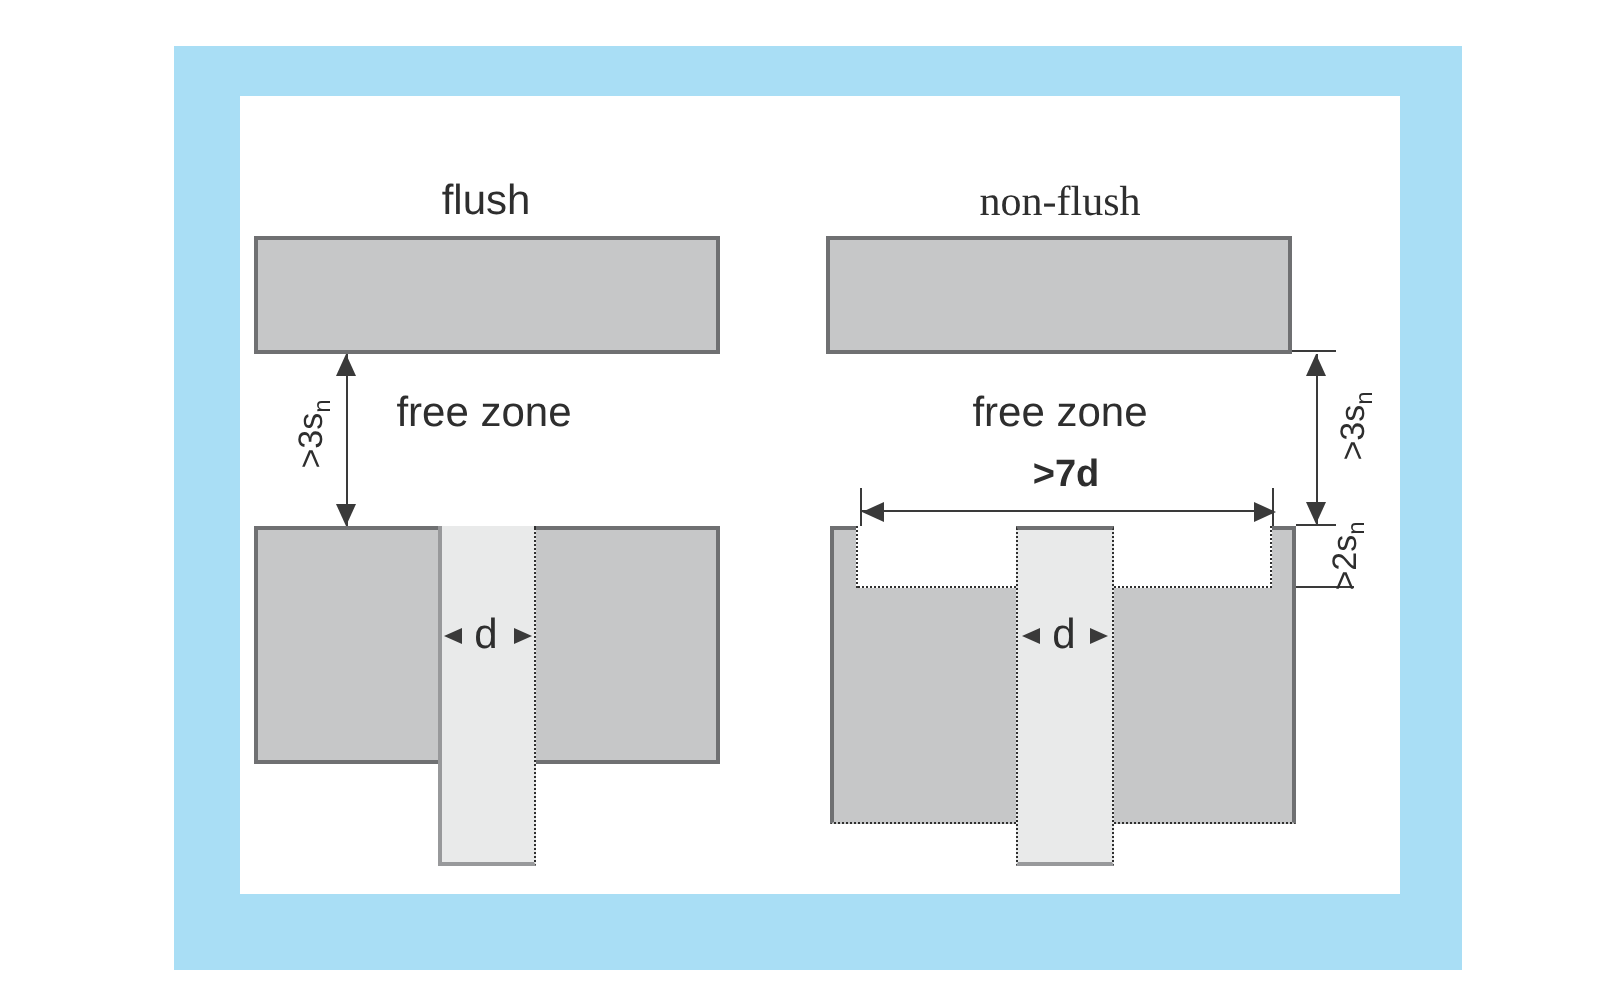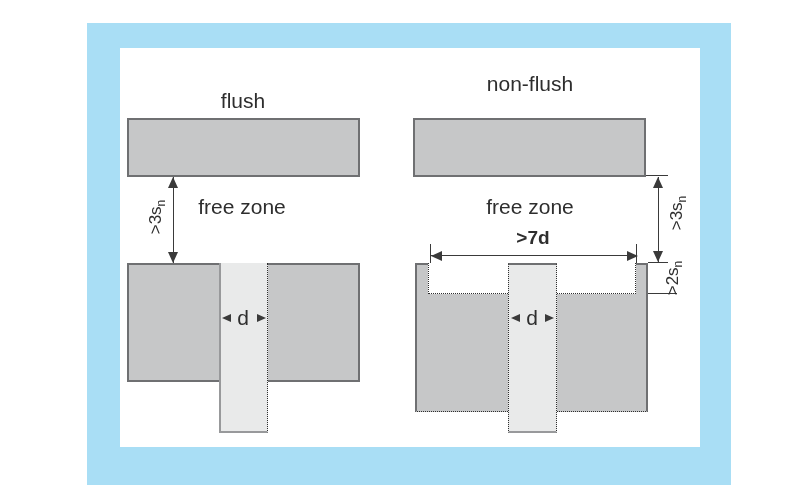--- a/index.html
+++ b/index.html
@@ -87,21 +87,21 @@
       <div class="sensor sensor-flush" style="left:99px; top:215px; width:49px; height:170px;"></div>
 
       <div>
         <div class="tri tri-sm tri-left" style="left:102px; top:266px;"></div>
         <div class="tri tri-sm tri-right" style="left:137px; top:266px;"></div>
         <div class="label" style="left:123px; top:270px;">d</div>
       </div>
     </div>
 
     <div>
-      <div class="label" style="left:410px; top:36px;">non-flush</div>
+      <div class="label" style="left:410px; top:53px;font-family:Liberation Serif, serif;">non-flush</div>
 
       <div class="rect" style="left:293px; top:70px; width:233px; height:59px;"></div>
 
       <div>
         <div class="hline" style="left:526px; top:127px; width:22px;"></div>
         <div class="hline" style="left:528px; top:214px; width:20px;"></div>
         <div class="vline" style="left:538px; top:129px; height:85px;"></div>
         <div class="tri tri-up" style="left:533px; top:129px;"></div>
         <div class="tri tri-down" style="left:533px; top:203px;"></div>
       </div>

